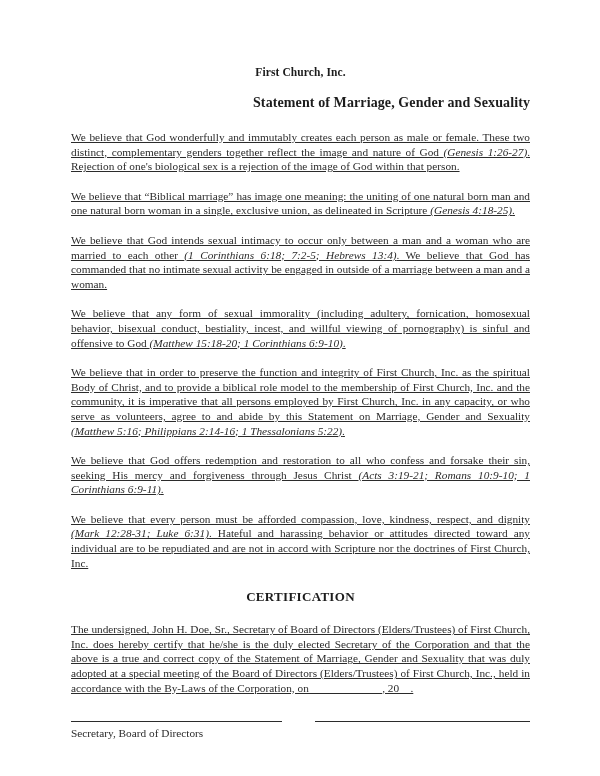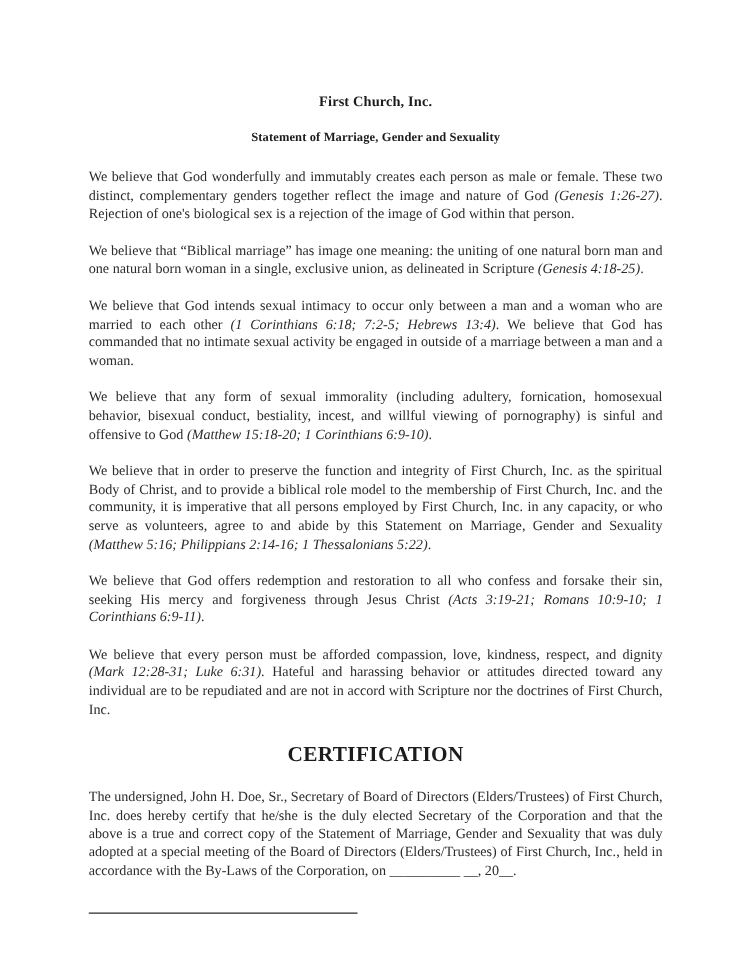--- a/index.html
+++ b/index.html
@@ -12,54 +12,55 @@
     width: 600px;
     height: 776px;
     background: #ffffff;
     overflow: hidden;
     font-family: "Liberation Serif", "DejaVu Serif", serif;
     color: #2b2b2b;
   }
   .content {
     position: absolute;
     left: 71px;
-    top: 76px;
+    top: 66px;
     width: 459px;
   }
   .doc-title {
     text-align: center;
     font-weight: bold;
     font-size: 11.5px;
     letter-spacing: 0.1px;
     margin: 0 0 17px 0;
     color: #1c1c1c;
   }
   .doc-subtitle {
-    text-align: center;
+    text-align: right;
     font-weight: bold;
-    font-size: 10px;
+    font-size: 14px;
     letter-spacing: 0.1px;
     margin: 0 0 19px 0;
     color: #1c1c1c;
   }
   .para {
     text-align: justify;
     font-size: 11.3px;
     line-height: 14.6px;
     margin: 0 0 15px 0;
     text-justify: inter-word;
     color: #2b2b2b;
+    text-decoration: underline;
   }
   .para em, .cite {
     font-style: italic;
   }
   .section-heading {
     text-align: center;
     font-weight: bold;
-    font-size: 17px;
+    font-size: 13px;
     letter-spacing: 0.3px;
     margin: 19px 0 17px 0;
     color: #1c1c1c;
   }
   .signature-row {
     position: relative;
     margin-top: 26px;
     display: flex;
     gap: 33px;
   }
@@ -100,19 +101,23 @@
 
     <p class="para"><span>We believe that God offers redemption and restoration to all who confess and forsake their sin, seeking His mercy and forgiveness through Jesus Christ </span><em class="cite">(Acts 3:19-21; Romans 10:9-10; 1 Corinthians 6:9-11)</em><span>.</span></p>
 
     <p class="para"><span>We believe that every person must be afforded compassion, love, kindness, respect, and dignity </span><em class="cite">(Mark 12:28-31; Luke 6:31)</em><span>. Hateful and harassing behavior or attitudes directed toward any individual are to be repudiated and are not in accord with Scripture nor the doctrines of First Church, Inc.</span></p>
 
     <div class="section-heading">CERTIFICATION</div>
 
     <p class="para">The undersigned, John H. Doe, Sr., Secretary of Board of Directors (Elders/Trustees) of First Church, Inc. does hereby certify that he/she is the duly elected Secretary of the Corporation and that the above is a true and correct copy of the Statement of Marriage, Gender and Sexuality that was duly adopted at a special meeting of the Board of Directors (Elders/Trustees) of First Church, Inc., held in accordance with the By-Laws of the Corporation, on __________ __, 20__.</p>
 
     <div class="signature-row">
+      <div class="sig-block left">
+        <div class="sig-line"></div>
+        <div class="sig-label">Secretary, Board of Directors</div>
+      </div>
       <div class="sig-block right">
         <div class="sig-line"></div>
       </div>
     </div>
 
   </div>
 </div>
 
 </body></html>

